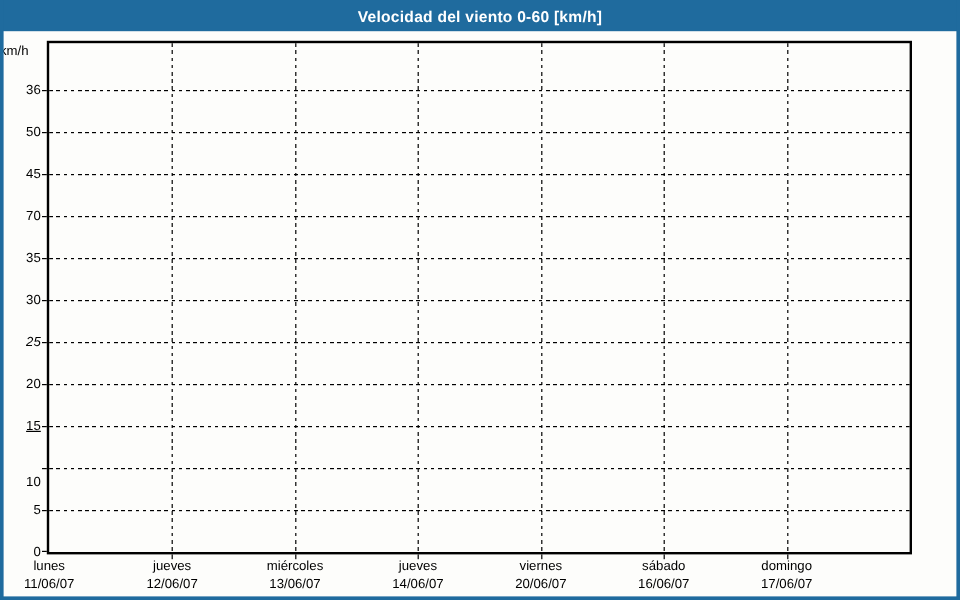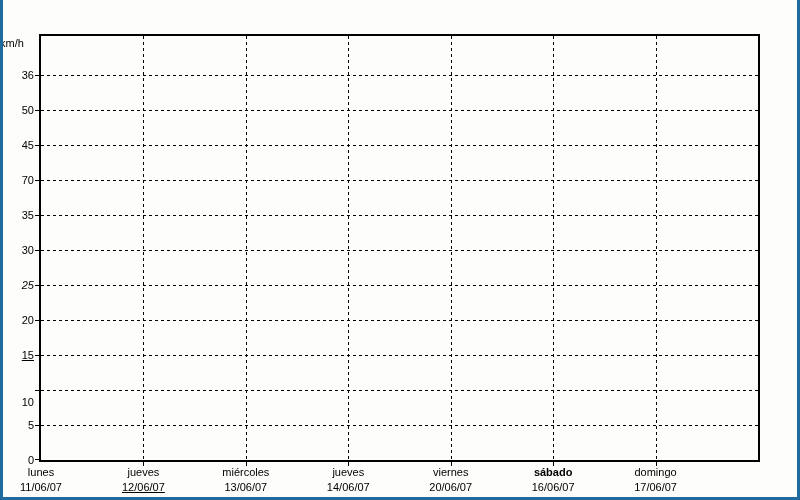--- a/index.html
+++ b/index.html
@@ -42,20 +42,23 @@
   .x-tick{position:absolute;width:1px;height:4px;background:#000;}
   .x-day,.x-date{
     position:absolute;width:110px;text-align:center;
     font-size:11px;color:#000;line-height:13px;
   }
 </style>
 </head>
 <body>
 
 <div id="root">
+  <div class="titlebar">
+    <span class="title-text">Velocidad del viento 0-60 [km/h]</span>
+  </div>
 
   <span class="y-unit" id="y-unit" style="top: 37px;">km/h</span>
 
   <div class="plot" id="plot">
       <div class="h-grid" style="top: 389.017px;"></div>
       <div class="h-grid" style="top: 354.033px;"></div>
       <div class="h-grid" style="top: 319.05px;"></div>
       <div class="h-grid" style="top: 284.066px;"></div>
       <div class="h-grid" style="top: 249.083px;"></div>
       <div class="h-grid" style="top: 214.099px;"></div>
@@ -93,32 +96,32 @@
       <div class="y-label" style="top: 139.149px;">45</div>
       <div class="y-tick" style="left: 35px; top: 145.149px;"></div>
       <div class="y-label" style="top: 104.165px;">50</div>
       <div class="y-tick" style="left: 35px; top: 110.165px;"></div>
       <div class="y-label" style="top: 69.1815px;">36</div>
       <div class="y-tick" style="left: 35px; top: 75.1815px;"></div>
       <div class="x-day" style="left: -14px; top: 466px;">lunes</div>
       <div class="x-date" style="left: -14px; top: 481px;">11/06/07</div>
       <div class="x-tick" style="left: 143.429px; top: 462px;"></div>
       <div class="x-day" style="left: 88.4286px; top: 466px;">jueves</div>
-      <div class="x-date" style="left: 88.4286px; top: 481px; text-decoration: underline;">12/06/07</div>
+      <div class="x-date" style="left: 88.4286px; top: 481px;">12/06/07</div>
       <div class="x-tick" style="left: 245.857px; top: 462px;"></div>
       <div class="x-day" style="left: 190.857px; top: 466px;">miércoles</div>
       <div class="x-date" style="left: 190.857px; top: 481px;">13/06/07</div>
       <div class="x-tick" style="left: 348.286px; top: 462px;"></div>
       <div class="x-day" style="left: 293.286px; top: 466px;">jueves</div>
       <div class="x-date" style="left: 293.286px; top: 481px;">14/06/07</div>
       <div class="x-tick" style="left: 450.714px; top: 462px;"></div>
       <div class="x-day" style="left: 395.714px; top: 466px;">viernes</div>
       <div class="x-date" style="left: 395.714px; top: 481px;">20/06/07</div>
       <div class="x-tick" style="left: 553.143px; top: 462px;"></div>
-      <div class="x-day" style="left: 498.143px; top: 466px; font-weight: bold;">sábado</div>
+      <div class="x-day" style="left: 498.143px; top: 466px;">sábado</div>
       <div class="x-date" style="left: 498.143px; top: 481px;">16/06/07</div>
       <div class="x-tick" style="left: 655.571px; top: 462px;"></div>
       <div class="x-day" style="left: 600.571px; top: 466px;">domingo</div>
       <div class="x-date" style="left: 600.571px; top: 481px;">17/06/07</div>
     </div>
 
   <div class="frame-left"></div>
   <div class="frame-right"></div>
   <div class="frame-bottom"></div>
 </div>

